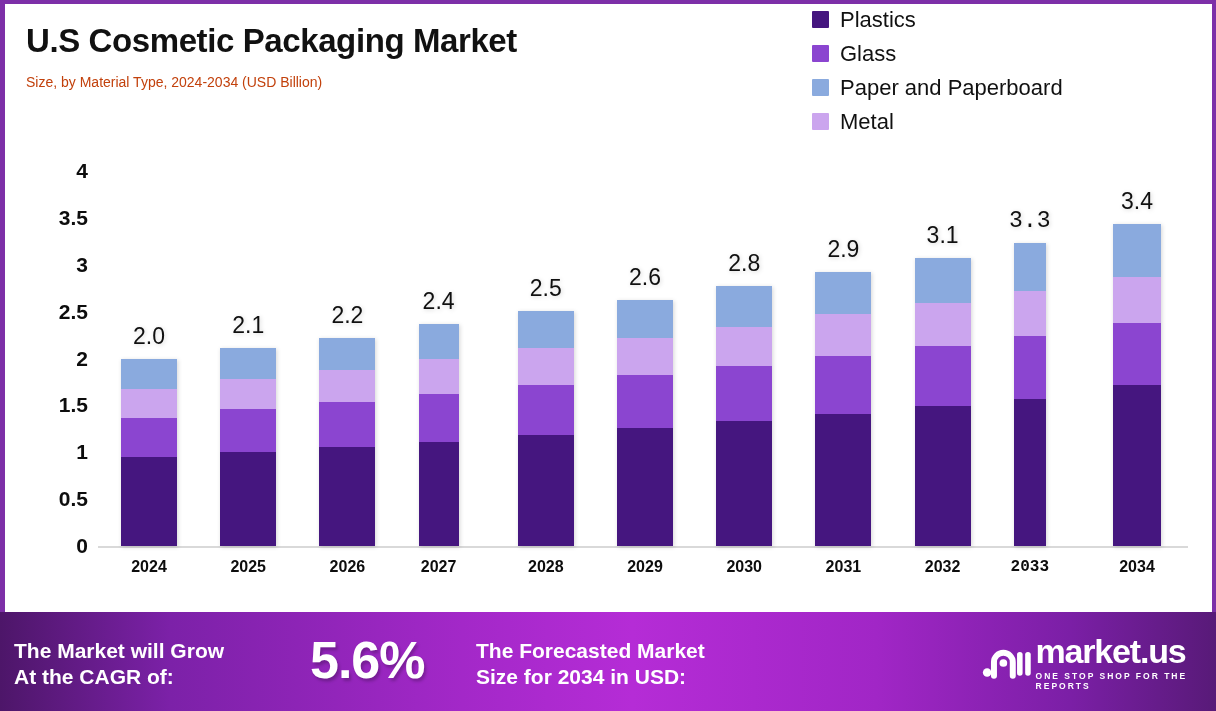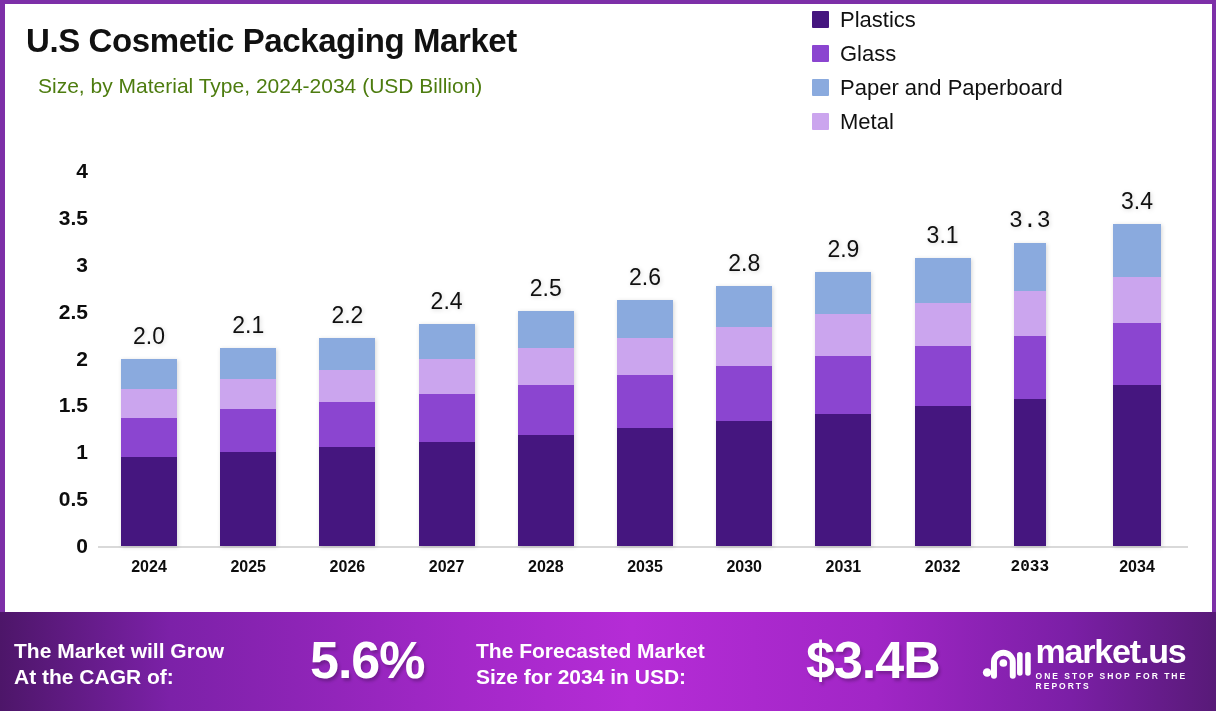--- a/index.html
+++ b/index.html
@@ -32,25 +32,24 @@
     left: 26px; top: 22px;
     font-size: 33px;
     font-weight: 700;
     letter-spacing: -0.4px;
     color: #111111;
     white-space: nowrap;
   }
   .subtitle {
     position: absolute;
     left: 26px; top: 74px;
-    font-size: 21px;
+    font-size: 14px;
     font-weight: 400;
-    color: #4d7c0f;
-    white-space: nowrap;
-    margin-left: 12px;
+    color: #c2410c;
+    white-space: nowrap;
   }
 
   
   .legend {
     position: absolute;
     left: 812px; top: 6px;
     display: flex;
     flex-direction: column;
     gap: 7px;
   }
@@ -259,21 +258,21 @@
         <div class="bar-group" style="left: 319.4px; width: 56px;">
           <div class="bar-stack">
             <div class="seg" style="height: 99.375px; background: rgb(69, 22, 127);"></div>
             <div class="seg" style="height: 45px; background: rgb(139, 69, 208);"></div>
             <div class="seg" style="height: 31.875px; background: rgb(203, 165, 238);"></div>
             <div class="seg" style="height: 31.875px; background: rgb(138, 170, 222);"></div>
             <div class="bar-total">2.2</div>
           </div>
           <div class="x-label">2026</div>
         </div>
-        <div class="bar-group" style="left: 418.6px; width: 56px;">
+        <div class="bar-group" style="left: 418.6px; width: 40px;">
           <div class="bar-stack">
             <div class="seg" style="height: 104.062px; background: rgb(69, 22, 127);"></div>
             <div class="seg" style="height: 47.8125px; background: rgb(139, 69, 208);"></div>
             <div class="seg" style="height: 34.6875px; background: rgb(203, 165, 238);"></div>
             <div class="seg" style="height: 35.625px; background: rgb(138, 170, 222);"></div>
             <div class="bar-total">2.4</div>
           </div>
           <div class="x-label">2027</div>
         </div>
         <div class="bar-group" style="left: 517.8px; width: 56px;">
@@ -287,21 +286,21 @@
           <div class="x-label">2028</div>
         </div>
         <div class="bar-group" style="left: 617px; width: 56px;">
           <div class="bar-stack">
             <div class="seg" style="height: 118.125px; background: rgb(69, 22, 127);"></div>
             <div class="seg" style="height: 52.5px; background: rgb(139, 69, 208);"></div>
             <div class="seg" style="height: 37.5px; background: rgb(203, 165, 238);"></div>
             <div class="seg" style="height: 37.5px; background: rgb(138, 170, 222);"></div>
             <div class="bar-total">2.6</div>
           </div>
-          <div class="x-label">2035</div>
+          <div class="x-label">2029</div>
         </div>
         <div class="bar-group" style="left: 716.2px; width: 56px;">
           <div class="bar-stack">
             <div class="seg" style="height: 124.688px; background: rgb(69, 22, 127);"></div>
             <div class="seg" style="height: 55.3125px; background: rgb(139, 69, 208);"></div>
             <div class="seg" style="height: 39.375px; background: rgb(203, 165, 238);"></div>
             <div class="seg" style="height: 40.3125px; background: rgb(138, 170, 222);"></div>
             <div class="bar-total">2.8</div>
           </div>
           <div class="x-label">2030</div>
@@ -353,21 +352,20 @@
     <div class="cagr-block">
       <div class="banner-text">The Market will Grow</div>
       <div class="banner-text">At the CAGR of:</div>
     </div>
     <div class="banner-big cagr-value">5.6%</div>
 
     <div class="fc-block">
       <div class="banner-text">The Forecasted Market</div>
       <div class="banner-text">Size for 2034 in USD:</div>
     </div>
-    <div class="banner-big fc-value">$3.4B</div>
   </div>
 
   <div class="logo">
     <svg class="logo-mark" viewBox="0 0 58 42">
       <circle cx="6" cy="32" r="5" fill="#ffffff"></circle>
       <path d="M14 36 L14 20 A11 11 0 0 1 36 20 L36 36" fill="none" stroke="#ffffff" stroke-width="7" stroke-linecap="round"></path>
       <circle cx="25" cy="21" r="4.5" fill="#ffffff"></circle>
       <rect x="41" y="8" width="6.5" height="28" rx="3.2" fill="#ffffff"></rect>
       <rect x="50.5" y="8" width="6.5" height="28" rx="3.2" fill="#ffffff"></rect>
     </svg>

